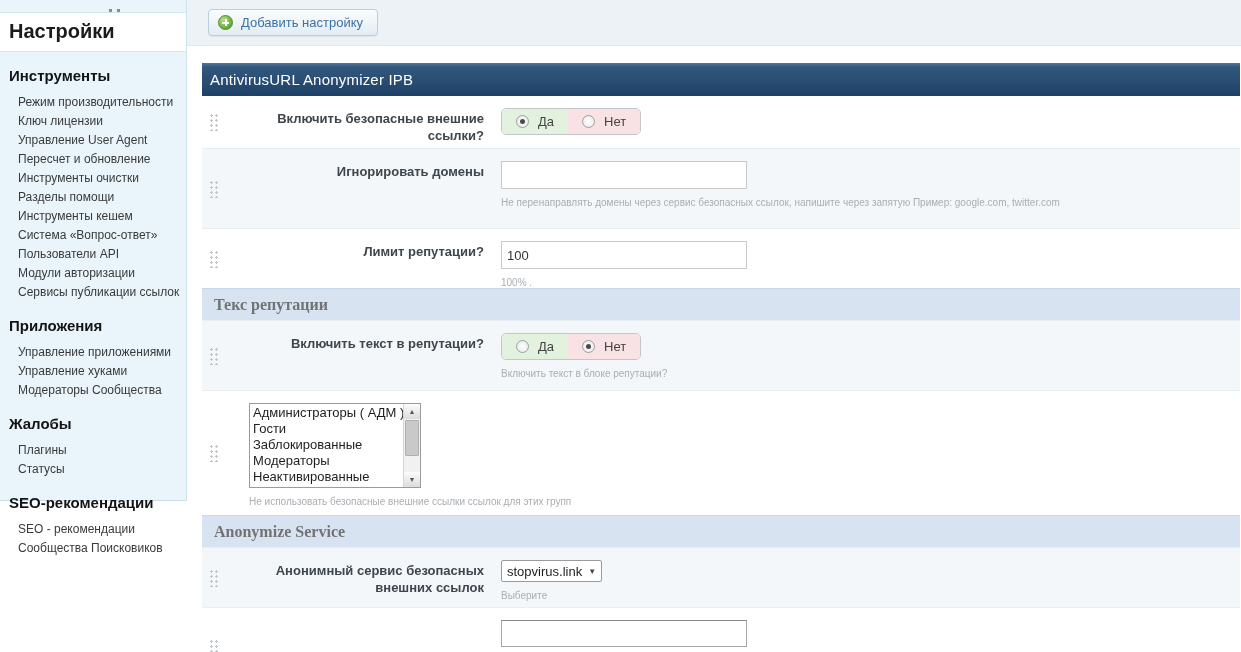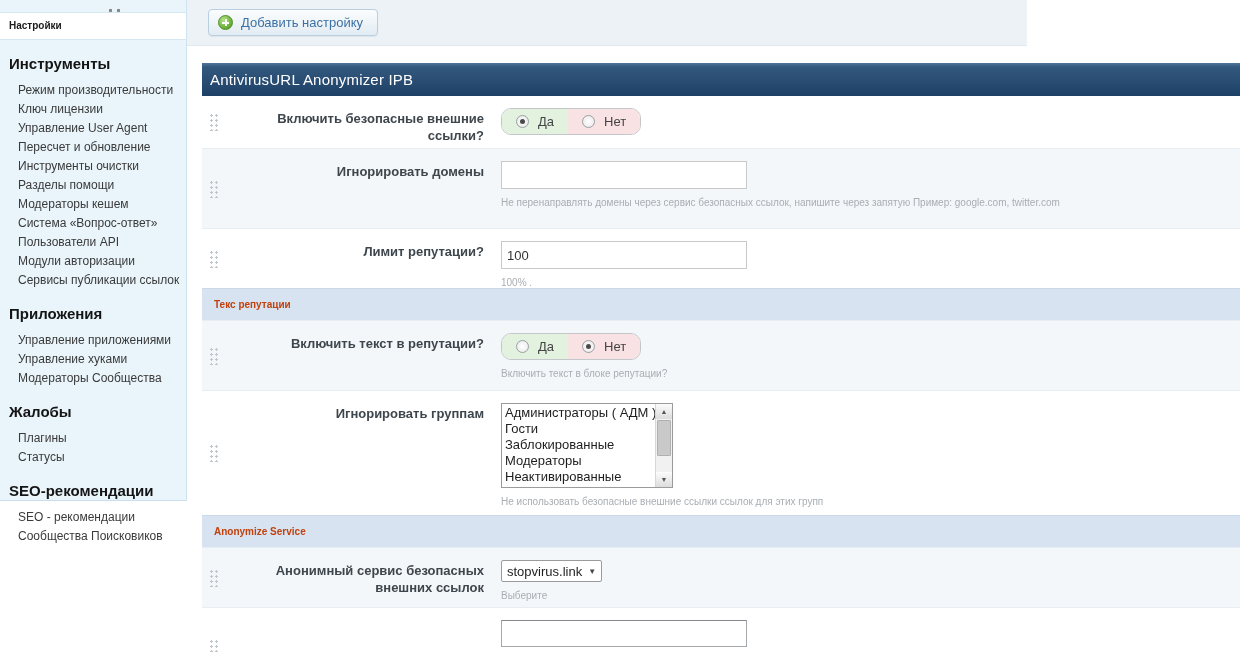--- a/index.html
+++ b/index.html
@@ -6,28 +6,28 @@
   html,body { width:1241px; height:652px; overflow:hidden; background:#fff;
     font-family:"Liberation Sans", sans-serif; position:relative; }
 
   
   .sidebar { position:absolute; left:0; top:0; width:187px; height:501px;
     background:#e9f5fb; border-right:1px solid #cfe3ee; border-bottom:1px solid #c9e0ec; }
   .sliver { height:13px; border-bottom:1px solid #d5e8f2; position:relative; overflow:hidden; }
   .sliver::after { content:""; position:absolute; left:109px; top:9px; width:3px; height:3px;
     background:#8a8a8a; box-shadow:8px 0 0 #8a8a8a; }
   .settings-band { background:#fff; border-bottom:1px solid #d5e8f2; padding:7px 9px 8px;
-    font-weight:bold; font-size:10px; color:#1b1b1b; }
+    font-weight:bold; font-size:20px; color:#1b1b1b; }
   .side-section { padding:15px 9px 0; }
   .side-heading { font-size:15px; font-weight:bold; color:#141414; margin-bottom:9px; }
   .side-list { list-style:none; padding-left:9px; }
   .side-item { font-size:12px; color:#3a3a3a; line-height:19px; cursor:pointer; white-space:nowrap; }
 
   
-  .topbar { position:absolute; left:187px; top:0; width:840px; height:46px;
+  .topbar { position:absolute; left:187px; top:0; width:1054px; height:46px;
     background:#edf2f6; border-bottom:1px solid #e2e8ee; }
   .add-btn { position:absolute; left:21px; top:9px; display:inline-flex; align-items:center;
     gap:8px; padding:5px 14px 5px 9px; background:linear-gradient(#fbfdfe,#e2ecf3);
     border:1px solid #b9cfe0; border-radius:4px; color:#3c71a5; font-size:13px; cursor:pointer;
     box-shadow:0 1px 1px rgba(0,0,0,0.06); }
   .plus-icon { width:15px; height:15px; border-radius:50%; position:relative; flex-shrink:0;
     background:radial-gradient(circle at 35% 30%, #b4e089, #6fb33c 62%, #4f9328);
     border:1px solid #4c8d26; }
   .plus-icon::before, .plus-icon::after { content:""; position:absolute; background:#fff; }
   .plus-icon::before { left:3px; right:3px; top:6px; height:2px; }
@@ -53,33 +53,33 @@
   .row-label { width:252px; flex-shrink:0; text-align:right; font-weight:bold;
     font-size:13px; color:#3e464d; line-height:17px; padding-top:2px; }
   .row-field { margin-left:17px; flex:1; min-width:0; }
 
   .hint { color:#a9aeb3; font-size:10px; margin-top:6px; max-width:660px; line-height:16px; }
 
   .text-input { width:246px; height:28px; border:1px solid #c9c9c9; padding:2px 5px;
     font-size:13px; color:#333; background:#fff; font-family:"Liberation Sans",sans-serif; }
   .input-strong { height:27px; border-color:#a5a8ab; border-top-color:#85898d; }
 
-  .radio-toggle { display:inline-flex; border:1px solid #c3c7ca; border-radius:10px;
+  .radio-toggle { display:inline-flex; border:1px solid #c3c7ca; border-radius:5px;
     overflow:hidden; font-size:13px; color:#444;align-items:flex-end; }
   .toggle-seg { display:flex; align-items:center; gap:9px; padding:5px 14px; cursor:pointer; }
   .seg-yes { background:#e3f2df; }
   .seg-no  { background:#f9e2e4; }
   .radio-circle { width:13px; height:13px; border-radius:50%; border:1px solid #9aa0a5;
     background:radial-gradient(#ffffff,#e6e6e6); position:relative; flex-shrink:0; }
   .radio-circle.checked::after { content:""; position:absolute; left:3px; top:3px; right:3px;
     bottom:3px; border-radius:50%; background:#4a4a4a; }
 
   .section-row { height:32px; background:#d7e3f0; border-top:1px solid #c9d9ea;
-    display:flex; align-items:center; padding-left:12px; font-size:10px; font-weight:bold;
-    color:#c2410c; }
+    display:flex; align-items:center; padding-left:12px; font-size:16px; font-weight:bold;
+    color:#737373;font-family:Liberation Serif, serif; }
 
   .listbox { width:172px; height:85px; border:1px solid #9b9b9b; background:#fff; display:flex; }
   .listbox-options { flex:1; overflow:hidden; padding:1px 0 0 3px; }
   .listbox-option { font-size:13px; line-height:16px; color:#1e1e1e; white-space:nowrap; cursor:default; }
   .listbox-scrollbar { width:17px; border-left:1px solid #d6d6d6; background:#f1f1f1;
     display:flex; flex-direction:column; align-items:stretch; }
   .scroll-btn { height:15px; display:flex; align-items:center; justify-content:center;
     font-size:7px; color:#555; background:linear-gradient(#fcfcfc,#dcdcdc); cursor:pointer; }
   .scroll-btn.down { margin-top:auto; }
   .scroll-thumb { height:36px; margin:1px; background:#c9c9c9; border:1px solid #b0b0b0;
@@ -99,21 +99,21 @@
 
   <div class="side-section">
     <div class="side-heading">Инструменты</div>
     <ul class="side-list">
       <li class="side-item">Режим производительности</li>
       <li class="side-item">Ключ лицензии</li>
       <li class="side-item">Управление User Agent</li>
       <li class="side-item">Пересчет и обновление</li>
       <li class="side-item">Инструменты очистки</li>
       <li class="side-item">Разделы помощи</li>
-      <li class="side-item">Модераторы кешем</li>
+      <li class="side-item">Инструменты кешем</li>
       <li class="side-item">Система «Вопрос-ответ»</li>
       <li class="side-item">Пользователи API</li>
       <li class="side-item">Модули авторизации</li>
       <li class="side-item">Сервисы публикации ссылок</li>
     </ul>
   </div>
 
   <div class="side-section">
     <div class="side-heading">Приложения</div>
     <ul class="side-list">
@@ -200,21 +200,20 @@
           <span class="radio-circle checked"></span>
           <span>Нет</span>
         </span>
       </div>
       <div class="hint">Включить текст в блоке репутации?</div>
     </div>
   </div>
 
   <div class="form-row h125">
     <span class="drag-handle"></span>
-    <div class="row-label">Игнорировать группам</div>
     <div class="row-field">
       <div class="listbox">
         <div class="listbox-options">
           <div class="listbox-option">Администраторы ( АДМ )</div>
           <div class="listbox-option">Гости</div>
           <div class="listbox-option">Заблокированные</div>
           <div class="listbox-option">Модераторы</div>
           <div class="listbox-option">Неактивированные</div>
         </div>
         <div class="listbox-scrollbar">

